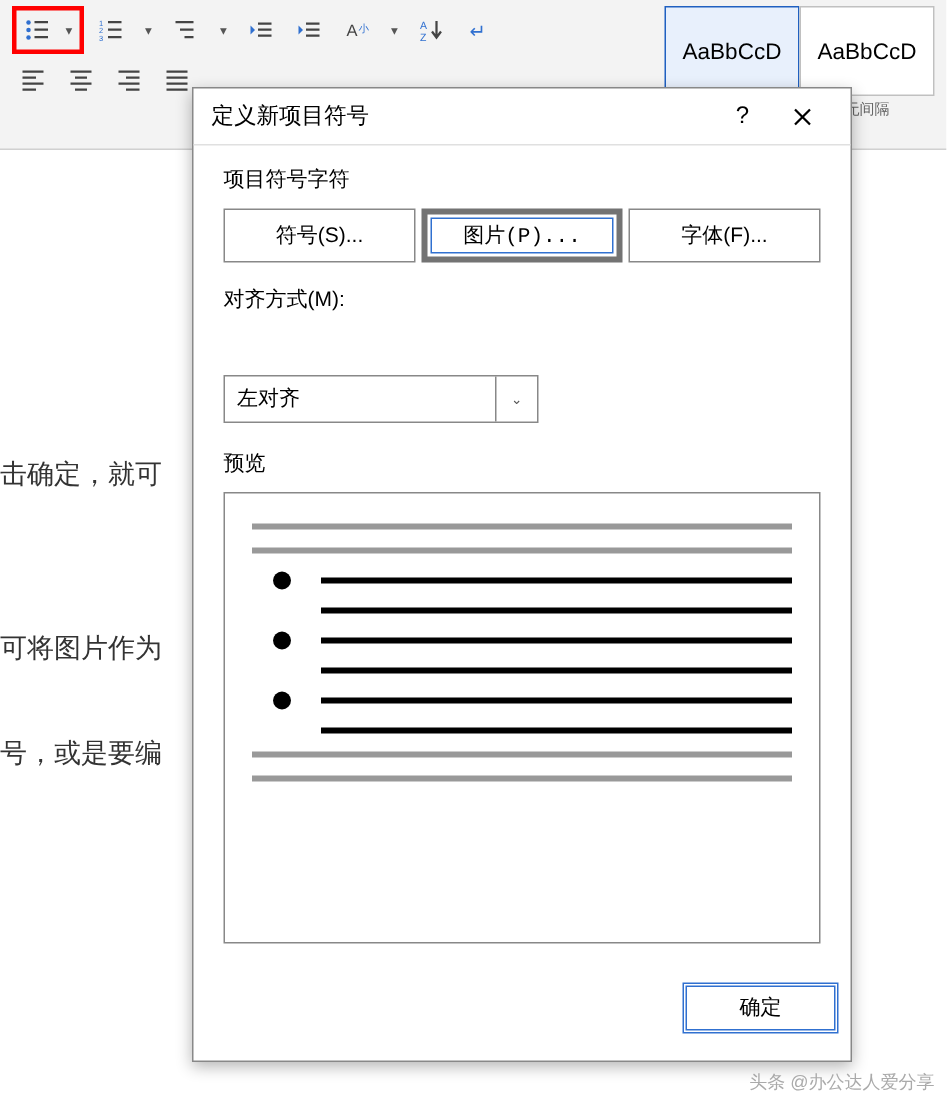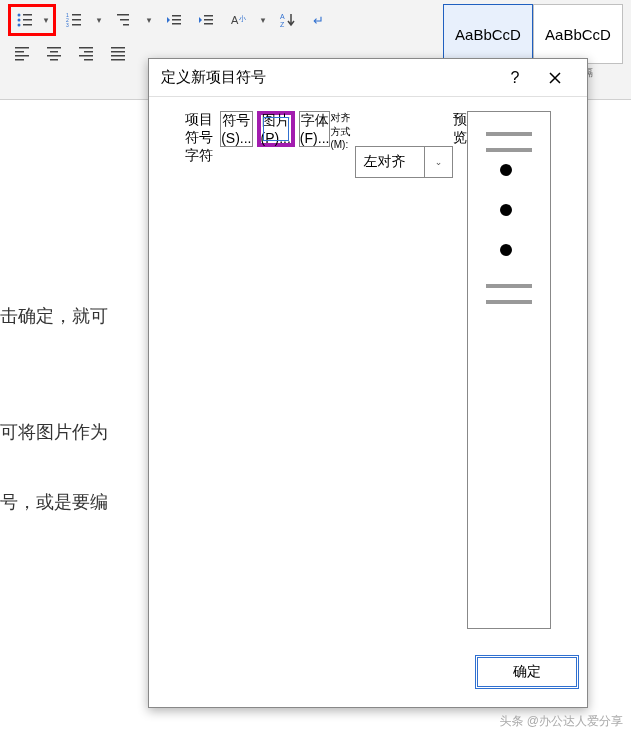--- a/index.html
+++ b/index.html
@@ -90,21 +90,21 @@
       position: absolute;
       left: 0;
       font-size: 18px;
       color: #333;
       white-space: nowrap;
     }
     
     
     .dialog {
       position: absolute;
-      left: 148px;
+      left: 128px;
       top: 58px;
       width: 440px;
       height: 650px;
       background: #fff;
       border: 1px solid #888;
       box-shadow: 0 3px 10px rgba(0,0,0,0.3);
       display: flex;
       flex-direction: column;
     }
     .dialog-titlebar {
@@ -121,24 +121,24 @@
     .title-btn {
       width: 40px;
       height: 38px;
       display: flex;
       align-items: center;
       justify-content: center;
       cursor: pointer;
       font-size: 16px;
     }
     .dialog-body {
-      padding: 14px 36px;
+      padding: 14px 20px;
       flex: 1;
       display: flex;
-      flex-direction: row;
+      flex-direction: column;
     }
     .section-label {
       font-size: 14px;
       margin-bottom: 10px;
     }
     .btn-row {
       display: flex;
       gap: 4px;
       margin-bottom: 16px;
     }
@@ -147,26 +147,27 @@
       height: 36px;
       border: 1px solid #888;
       background: #fff;
       font-size: 14px;
       cursor: pointer;
       display: flex;
       align-items: center;
       justify-content: center;
     }
     .dlg-btn.highlight {
-      border: 4px solid #a21caf;
+      border: 4px solid #737373;
       outline: 1px solid #3070d0;
       outline-offset: -7px;
+      font-family: Liberation Mono, monospace;
     }
     .field-label {
-      font-size: 10px;
+      font-size: 14px;
       margin-bottom: 6px;
     }
     .select-box {
       width: 210px;
       height: 32px;
       border: 1px solid #888;
       display: flex;
       align-items: center;
       padding: 0 8px;
       margin-bottom: 18px;

